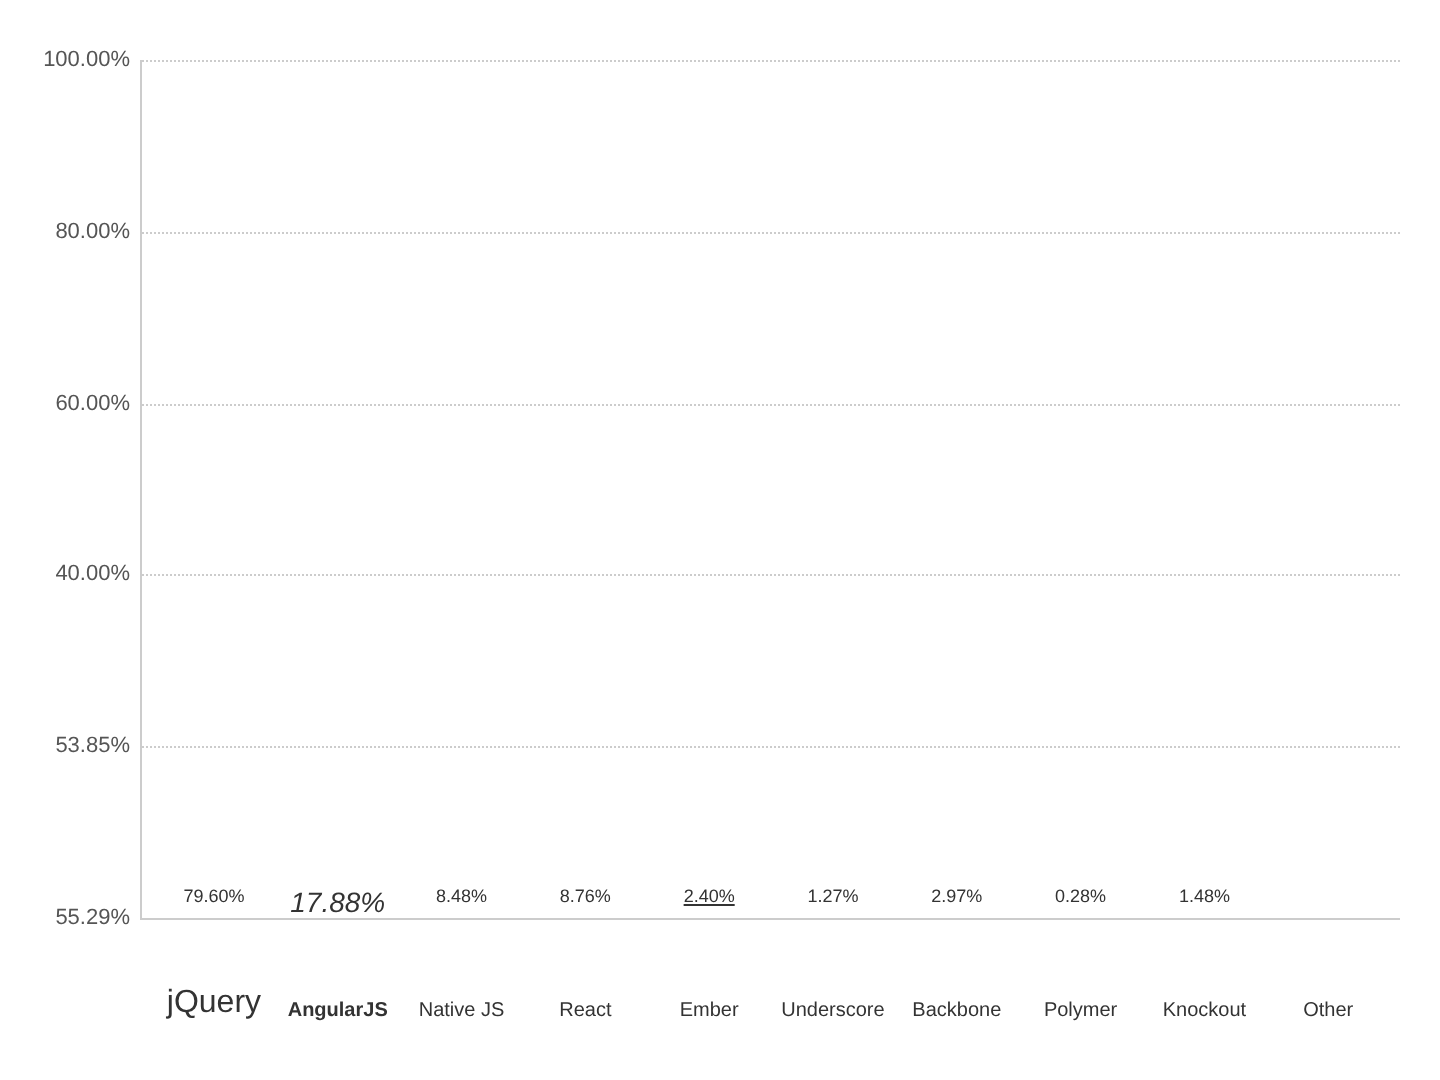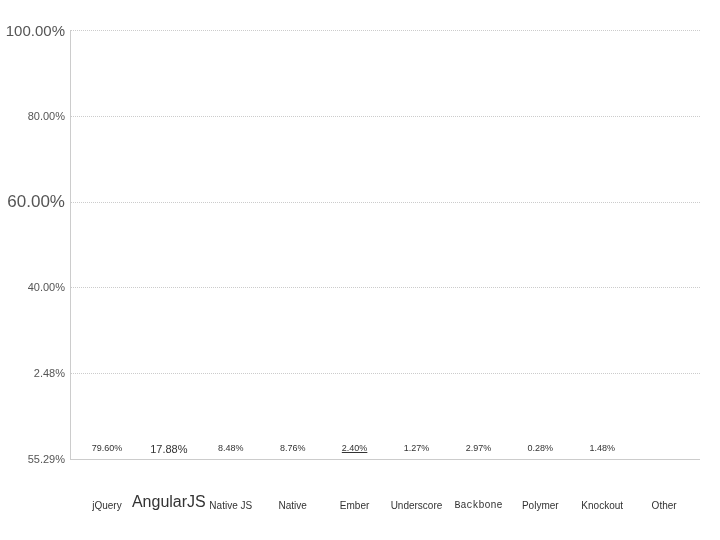--- a/index.html
+++ b/index.html
@@ -32,73 +32,73 @@
 </head>
 <body>
 
 <div class="chart-container">
 
   <div style="position:absolute; left:12px; top:50%; transform:translateY(-50%) rotate(-90deg); font-size:11px; color:#555; white-space:nowrap;"></div>
 
   <div class="chart-area" id="chartArea">
 
   <div class="grid-line" style="top: 0%;"></div>
-      <div style="position: absolute; right: 100%; top: 0%; transform: translateY(-50%); font-size: 15px; color: rgb(85, 85, 85); padding-right: 6px; white-space: nowrap;">100.00%</div>
+      <div style="position: absolute; right: 100%; top: 0%; transform: translateY(-50%); font-size: 11px; color: rgb(85, 85, 85); padding-right: 6px; white-space: nowrap;">100.00%</div>
       <div class="grid-line" style="top: 20%;"></div>
       <div style="position: absolute; right: 100%; top: 20%; transform: translateY(-50%); font-size: 11px; color: rgb(85, 85, 85); padding-right: 6px; white-space: nowrap;">80.00%</div>
       <div class="grid-line" style="top: 40%;"></div>
-      <div style="position: absolute; right: 100%; top: 40%; transform: translateY(-50%); font-size: 17px; color: rgb(85, 85, 85); padding-right: 6px; white-space: nowrap;">60.00%</div>
+      <div style="position: absolute; right: 100%; top: 40%; transform: translateY(-50%); font-size: 11px; color: rgb(85, 85, 85); padding-right: 6px; white-space: nowrap;">60.00%</div>
       <div class="grid-line" style="top: 60%;"></div>
       <div style="position: absolute; right: 100%; top: 60%; transform: translateY(-50%); font-size: 11px; color: rgb(85, 85, 85); padding-right: 6px; white-space: nowrap;">40.00%</div>
       <div class="grid-line" style="top: 80%;"></div>
-      <div style="position: absolute; right: 100%; top: 80%; transform: translateY(-50%); font-size: 11px; color: rgb(85, 85, 85); padding-right: 6px; white-space: nowrap;">2.48%</div>
+      <div style="position: absolute; right: 100%; top: 80%; transform: translateY(-50%); font-size: 11px; color: rgb(85, 85, 85); padding-right: 6px; white-space: nowrap;">53.85%</div>
       <div class="grid-line" style="top: 100%;"></div>
       <div style="position: absolute; right: 100%; top: 100%; transform: translateY(-50%); font-size: 11px; color: rgb(85, 85, 85); padding-right: 6px; white-space: nowrap;">55.29%</div>
       <div style="position: absolute; inset: 0px; display: flex; align-items: flex-end; padding: 0px 5px;">
         <div style="flex: 1 1 0%; display: flex; flex-direction: column; align-items: center; position: relative;">
           <div style="width: 80%; max-width: 44px; height: 56.47%; background-color: rgb(68, 114, 196); position: relative;">
             <div style="position: absolute; top: -16px; left: 50%; transform: translateX(-50%); font-size: 9px; color: rgb(51, 51, 51); white-space: nowrap;">79.60%</div>
           </div>
-          <div style="position: absolute; bottom: -52px; left: 50%; transform: translateX(-50%); font-size: 10px; color: rgb(51, 51, 51); text-align: center; white-space: nowrap;">jQuery</div>
+          <div style="position: absolute; bottom: -52px; left: 50%; transform: translateX(-50%); font-size: 16px; color: rgb(51, 51, 51); text-align: center; white-space: nowrap;">jQuery</div>
         </div>
         <div style="flex: 1 1 0%; display: flex; flex-direction: column; align-items: center; position: relative;">
           <div style="width: 80%; max-width: 44px; height: 17.88%; background-color: rgb(112, 173, 71); position: relative;">
-            <div style="position: absolute; top: -16px; left: 50%; transform: translateX(-50%); font-size: 11px; color: rgb(51, 51, 51); white-space: nowrap;">17.88%</div>
+            <div style="position: absolute; top: -16px; left: 50%; transform: translateX(-50%); font-size: 14px; color: rgb(51, 51, 51); white-space: nowrap; font-style: italic;">17.88%</div>
           </div>
-          <div style="position: absolute; bottom: -52px; left: 50%; transform: translateX(-50%); font-size: 16px; color: rgb(51, 51, 51); text-align: right; white-space: nowrap;">AngularJS</div>
+          <div style="position: absolute; bottom: -52px; left: 50%; transform: translateX(-50%); font-size: 10px; color: rgb(51, 51, 51); text-align: right; white-space: nowrap; font-weight: bold;">AngularJS</div>
         </div>
         <div style="flex: 1 1 0%; display: flex; flex-direction: column; align-items: center; position: relative;">
           <div style="width: 80%; max-width: 44px; height: 8.48%; background-color: rgb(255, 192, 0); position: relative;">
             <div style="position: absolute; top: -16px; left: 50%; transform: translateX(-50%); font-size: 9px; color: rgb(51, 51, 51); white-space: nowrap;">8.48%</div>
           </div>
           <div style="position: absolute; bottom: -52px; left: 50%; transform: translateX(-50%); font-size: 10px; color: rgb(51, 51, 51); text-align: center; white-space: nowrap;">Native JS</div>
         </div>
         <div style="flex: 1 1 0%; display: flex; flex-direction: column; align-items: center; position: relative;">
           <div style="width: 80%; max-width: 44px; height: 8.76%; background-color: rgb(237, 125, 49); position: relative;">
             <div style="position: absolute; top: -16px; left: 50%; transform: translateX(-50%); font-size: 9px; color: rgb(51, 51, 51); white-space: nowrap;">8.76%</div>
           </div>
-          <div style="position: absolute; bottom: -52px; left: 50%; transform: translateX(-50%); font-size: 10px; color: rgb(51, 51, 51); text-align: center; white-space: nowrap;">Native</div>
+          <div style="position: absolute; bottom: -52px; left: 50%; transform: translateX(-50%); font-size: 10px; color: rgb(51, 51, 51); text-align: center; white-space: nowrap;">React</div>
         </div>
         <div style="flex: 1 1 0%; display: flex; flex-direction: column; align-items: center; position: relative;">
           <div style="width: 80%; max-width: 44px; height: 2.4%; background-color: rgb(255, 0, 0); position: relative;">
             <div style="position: absolute; top: -16px; left: 50%; transform: translateX(-50%); font-size: 9px; color: rgb(51, 51, 51); white-space: nowrap; text-decoration: underline;">2.40%</div>
           </div>
           <div style="position: absolute; bottom: -52px; left: 50%; transform: translateX(-50%); font-size: 10px; color: rgb(51, 51, 51); text-align: center; white-space: nowrap; margin-top: 44px;">Ember</div>
         </div>
         <div style="flex: 1 1 0%; display: flex; flex-direction: column; align-items: center; position: relative;">
           <div style="width: 80%; max-width: 44px; height: 1.27%; background-color: rgb(112, 48, 160); position: relative;">
             <div style="position: absolute; top: -16px; left: 50%; transform: translateX(-50%); font-size: 9px; color: rgb(51, 51, 51); white-space: nowrap;">1.27%</div>
           </div>
           <div style="position: absolute; bottom: -52px; left: 50%; transform: translateX(-50%); font-size: 10px; color: rgb(51, 51, 51); text-align: center; white-space: nowrap;">Underscore</div>
         </div>
         <div style="flex: 1 1 0%; display: flex; flex-direction: column; align-items: center; position: relative;">
           <div style="width: 80%; max-width: 44px; height: 2.97%; background-color: rgb(68, 114, 196); position: relative;">
             <div style="position: absolute; top: -16px; left: 50%; transform: translateX(-50%); font-size: 9px; color: rgb(51, 51, 51); white-space: nowrap;">2.97%</div>
           </div>
-          <div style="position: absolute; bottom: -52px; left: 50%; transform: translateX(-50%); font-size: 10px; color: rgb(51, 51, 51); text-align: center; white-space: nowrap; font-family: Liberation Mono, monospace;">Backbone</div>
+          <div style="position: absolute; bottom: -52px; left: 50%; transform: translateX(-50%); font-size: 10px; color: rgb(51, 51, 51); text-align: center; white-space: nowrap;">Backbone</div>
         </div>
         <div style="flex: 1 1 0%; display: flex; flex-direction: column; align-items: center; position: relative;">
           <div style="width: 80%; max-width: 44px; height: 0.28%; background-color: rgb(255, 192, 0); position: relative;">
             <div style="position: absolute; top: -16px; left: 50%; transform: translateX(-50%); font-size: 9px; color: rgb(51, 51, 51); white-space: nowrap;">0.28%</div>
           </div>
           <div style="position: absolute; bottom: -52px; left: 50%; transform: translateX(-50%); font-size: 10px; color: rgb(51, 51, 51); text-align: center; white-space: nowrap;">Polymer</div>
         </div>
         <div style="flex: 1 1 0%; display: flex; flex-direction: column; align-items: center; position: relative;">
           <div style="width: 80%; max-width: 44px; height: 1.48%; background-color: rgb(255, 192, 0); position: relative;">
             <div style="position: absolute; top: -16px; left: 50%; transform: translateX(-50%); font-size: 9px; color: rgb(51, 51, 51); white-space: nowrap;">1.48%</div>

